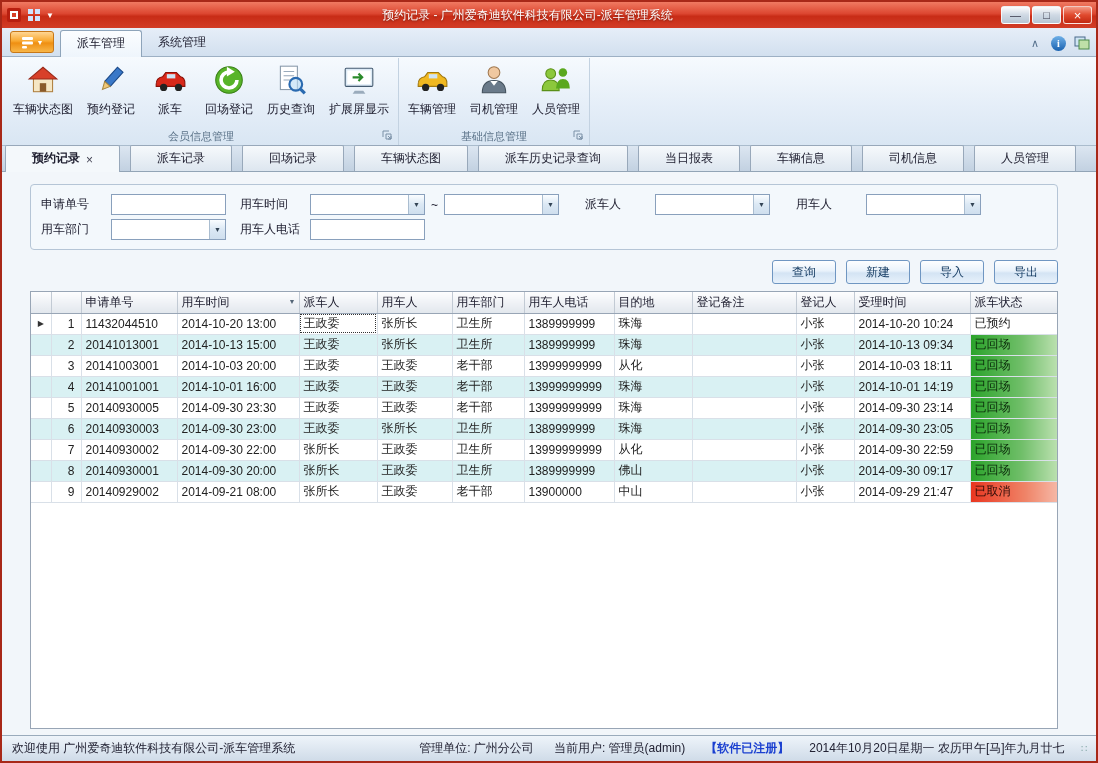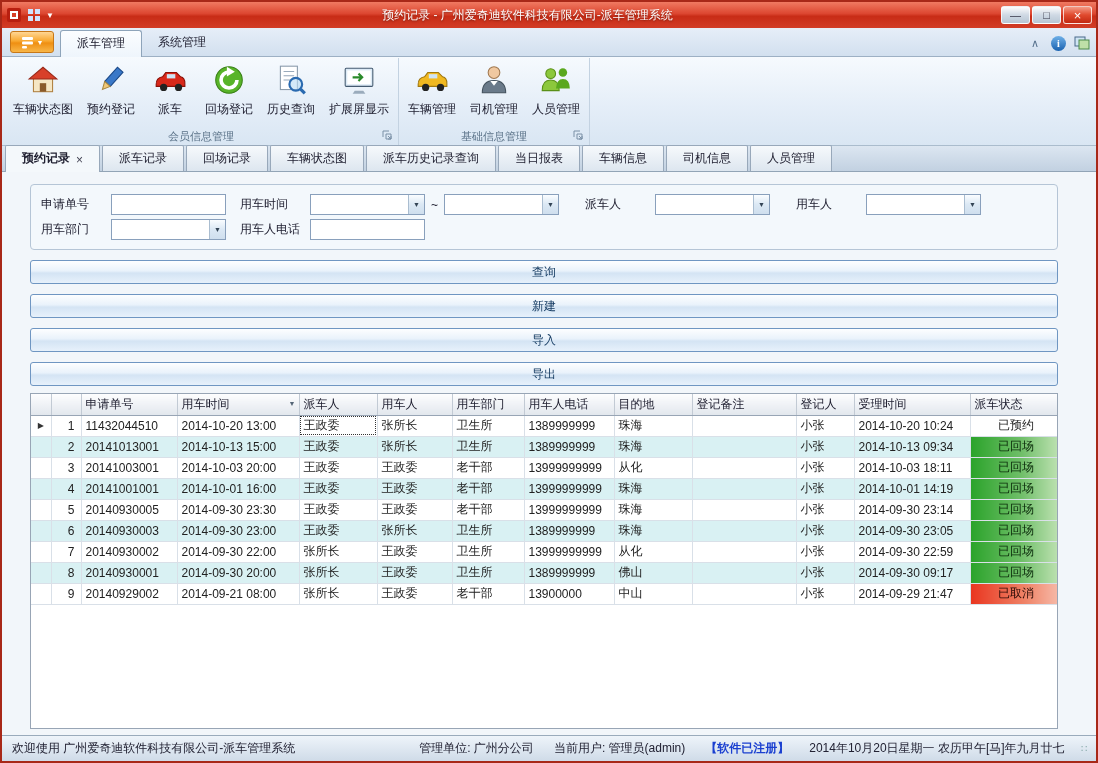--- a/index.html
+++ b/index.html
@@ -31,49 +31,49 @@
   .rgroup { display:flex; flex-direction:column; border-right:1px solid #c3d2e1; padding:0 2px; }
   .ritems { flex:1; display:flex; align-items:stretch; }
   .rbtn { display:flex; flex-direction:column; align-items:center; justify-content:flex-start; padding:5px 7px 1px; min-width:56px; border-radius:3px; }
   .rbtn .ric { width:34px; height:34px; }
   .rbtn .rlb { margin-top:4px; font-size:12px; color:#223; white-space:nowrap; }
   .glabel { height:18px; position:relative; display:flex; align-items:center; justify-content:center; font-size:11px; color:#5a7288; }
   .glaunch { position:absolute; right:3px; top:3px; width:11px; height:11px; display:inline-flex; }
 
   
   .doctabs { height:26px; flex:0 0 26px; background:linear-gradient(#dce6f1,#c2d1e1); display:flex; align-items:flex-end; padding:0 0 0 3px; border-bottom:1px solid #92a4b6; }
-  .doctab { display:flex; align-items:flex-end; gap:6px; padding:4px 16px; margin-right:2px; font-size:12px; color:#223; background:linear-gradient(#f6f9fc,#dde6ef); border:1px solid #98a8ba; border-bottom:none; border-radius:2px 2px 0 0; }
+  .doctab { display:flex; align-items:flex-end; gap:6px; padding:4px 26px; margin-right:10px; font-size:12px; color:#223; background:linear-gradient(#f6f9fc,#dde6ef); border:1px solid #98a8ba; border-bottom:none; border-radius:2px 2px 0 0; }
   .doctab.active { background:#f4f8fb; margin-bottom:-1px; padding-bottom:5px; font-weight:bold; }
   .tabclose { color:#445; font-size:12px; font-weight:normal; }
 
   
   .content { flex:1; background:#f2f6fa; padding:12px 38px 6px 28px; display:flex; flex-direction:column; min-height:0; }
   .filterpanel { border:1px solid #b5c5d6; border-radius:4px; background:#f3f8fc; padding:7px 10px; }
   .frow { display:flex; align-items:center; height:25px; }
   .flabel { font-size:12px; color:#223; margin-right:8px; }
   .w62 { width:62px; }
   .tinput { width:115px; height:21px; border:1px solid #89a0bc; background:#fff; font:12px "Liberation Sans","DejaVu Sans",sans-serif; padding:0 3px; }
   .combo { width:115px; height:21px; border:1px solid #89a0bc; background:#fff; position:relative; }
   .combo .dd { position:absolute; right:0; top:0; bottom:0; width:16px; background:linear-gradient(#fafdff,#dbe8f4 50%,#cfdfee); border-left:1px solid #aabdd0; display:flex; align-items:center; justify-content:center; font-size:7px; color:#345; }
   .tilde { margin:0 6px; color:#223; }
   .gap12 { width:14px; } .gap24 { width:26px; }
 
-  .actionrow { display:flex; justify-content:flex-end; gap:10px; margin:10px 0 7px;flex-direction:column; }
+  .actionrow { display:flex; justify-content:flex-end; gap:10px; margin:10px 0 7px; }
   .btn { height:24px; min-width:64px; padding:0 12px; border:1px solid #6f96c2; border-radius:3px; background:linear-gradient(#fdfeff,#e9f2fb 45%,#d4e4f4 55%,#e7f1fb); font-size:12px; color:#10375f; display:flex; align-items:center; justify-content:center; }
 
   .tablewrap { flex:1; border:1px solid #98a5b5; background:#fff; overflow:hidden; min-height:0; }
   table.grid { border-collapse:collapse; table-layout:fixed; width:1032px; }
   .grid th { height:21px; font-weight:normal; text-align:left; padding:1px 4px; font-size:12px; color:#223;
     background:linear-gradient(#fdfdfe,#eef1f5 55%,#e2e7ed); border-right:1px solid #c2cad4; border-bottom:1px solid #98a5b5; position:relative; white-space:nowrap; overflow:hidden; }
   .grid td { height:21px; padding:1px 4px; font-size:12px; border-right:1px solid #d9e0e8; border-bottom:1px solid #d9e0e8; white-space:nowrap; overflow:hidden; }
   .grid tr.alt td { background:#d9f1f3; }
   .grid td.c-ind { text-align:center; font-size:8px; color:#333; padding:0; }
   .grid td.c-num { text-align:right; padding-right:6px; }
   .grid td.cell-sel { outline:1px dotted #333; outline-offset:-2px; }
-  .grid td.c-status { text-align:center; padding-right:5px; }
+  .grid td.c-status { text-align:left; padding-right:5px; }
   .grid tr td.st-returned { background:linear-gradient(90deg,#2aa32a 0%,#6fbe68 55%,#c6e5ba 100%); color:#0a2a0a; }
   .grid tr td.st-cancelled { background:linear-gradient(90deg,#e9351f 0%,#ef8468 60%,#f7c0b0 100%); color:#2a0a06; }
   .hdr-dd { position:absolute; right:3px; top:6px; font-size:7px; color:#567; }
 
   .gridfooter { height:36px; flex:0 0 36px; display:flex; align-items:center; padding:0 4px; }
   .summary { font-size:12px; color:#223; margin-left:12px; }
   .pager { margin-left:auto; display:flex; align-items:center; gap:6px; }
   .pbtn { width:28px; height:22px; border:1px solid #6f96c2; border-radius:3px; background:linear-gradient(#fdfeff,#e9f2fb 45%,#d4e4f4 55%,#e7f1fb); font-size:11px; color:#335; display:flex; align-items:center; justify-content:center; }
   .pinput { width:32px; height:21px; border:1px solid #89a0bc; text-align:center; font:12px "Liberation Sans","DejaVu Sans",sans-serif; }
   .pexp { height:24px; padding:0 10px; margin-left:4px; border:1px solid #6f96c2; border-radius:3px; background:linear-gradient(#fdfeff,#e9f2fb 45%,#d4e4f4 55%,#e7f1fb); font-size:12px; color:#10375f; display:flex; align-items:center; }

